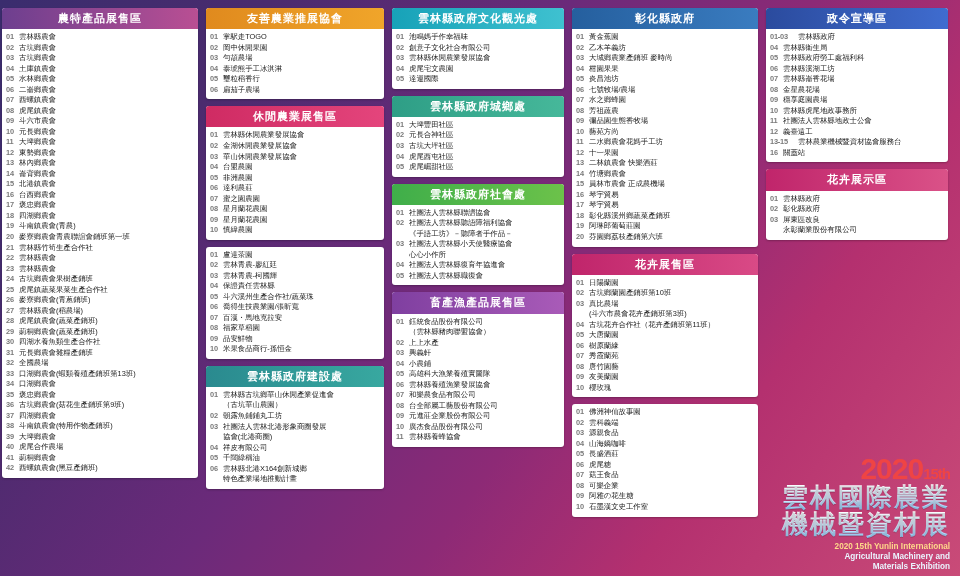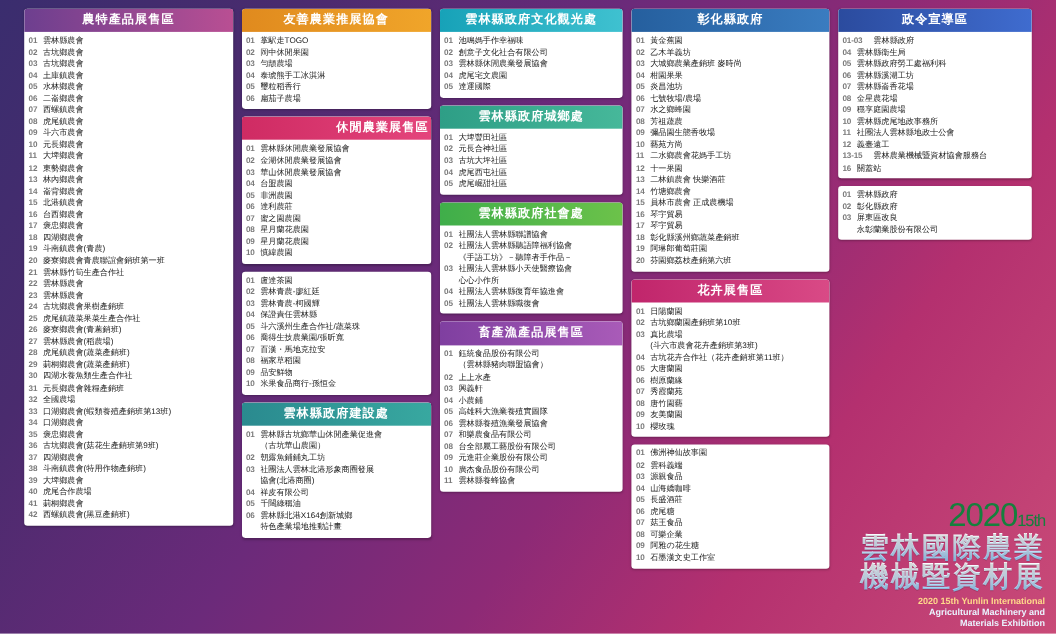--- a/index.html
+++ b/index.html
@@ -4,21 +4,21 @@
 <style>
   * { box-sizing: border-box; }
   html, body { margin:0; padding:0; }
   body {
     width: 960px; height: 576px;
     background: linear-gradient(125deg, #3a2d6e 0%, #4a2b6e 20%, #6b2a7a 42%, #8d2a76 60%, #b4306f 76%, #c94b78 100%);
     font-family: "Liberation Sans", sans-serif;
     overflow: hidden;
     position: relative;
   }
-  .board { position:absolute; inset:0; padding:8px 22px; }
+  .board { position:absolute; inset:0; padding:8px 2px; }
   .cols { display:flex; gap:8px; height:100%; align-items:flex-start; }
   .col { display:flex; flex-direction:column; gap:7px; }
   .c1 { width:196px; }
   .c2 { width:178px; }
   .c3 { width:172px; }
   .c4 { width:186px; }
   .c5 { width:182px; }
 
   .panel { background:#ffffff; border-radius:3px; overflow:hidden; box-shadow:0 1px 2px rgba(0,0,0,.25); }
   .phead {
@@ -27,41 +27,41 @@
   }
   .plist { padding:3px 4px 4px 4px; }
   .row { display:flex; font-size:7.4px; line-height:1.42; color:#1a1a1a; }
   .num { width:13px; flex:0 0 13px; color:#7a7a7a; font-weight:bold; letter-spacing:-0.2px; }
   .num.wide { width:28px; flex:0 0 28px; }
   .txt { flex:1; white-space:nowrap; overflow:hidden; }
 
   
   .h-nongte { background:linear-gradient(90deg,#6d3f8f,#b94f93); }
   .h-youshan { background:linear-gradient(90deg,#e08a1e,#f0a52a);text-align:center; }
-  .h-xiuxian { background:linear-gradient(90deg,#cf2b63,#e4457c);text-align:right; }
+  .h-xiuxian { background:linear-gradient(90deg,#cf2b63,#e4457c); }
   .h-qingnong { background:linear-gradient(90deg,#1b7fa8,#2da0c4); }
   .h-jianshe  { background:linear-gradient(90deg,#2a8a8f,#38a8a0); }
   .h-guanguang{ background:linear-gradient(90deg,#17a2b8,#3fc1d0); }
   .h-chengxiang{ background:linear-gradient(90deg,#2e9e86,#46b89a); }
   .h-shehui   { background:linear-gradient(90deg,#3fae4a,#6cc24a); }
   .h-xumu     { background:linear-gradient(90deg,#7f3fa0,#a95bb8); }
   .h-zhengfu  { background:linear-gradient(90deg,#255f9e,#3a7cc0); }
   .h-huahui   { background:linear-gradient(90deg,#c0256b,#d94a86); }
   .h-lianmeng { background:linear-gradient(90deg,#2a9ba8,#45b8bf); }
   .h-xuanchuan{ background:linear-gradient(90deg,#2b4b9e,#3f6ccf); }
   .h-huahuizhan{ background:linear-gradient(90deg,#c0256b,#da5288); }
 
   
   .logo {
     position:absolute; right:10px; bottom:10px; width:240px; height:112px;
     color:#fff; text-align:right;
   }
   .logo .yr {
-    font-size:30px; font-weight:normal; letter-spacing:-1px;
-    color:#15803d; line-height:1;
+    font-size:30px; font-weight:bold; letter-spacing:-1px;
+    color:#ef4444; line-height:1;
   }
   .logo .yr span.s15 { font-size:15px; }
   .logo .big1, .logo .big2 {
     font-size:26px; font-weight:bold; line-height:1.05; letter-spacing:2px;
     background:linear-gradient(180deg,#ffffff,#cfe8ff 60%,#8fd0ff);
     -webkit-background-clip:text; background-clip:text; color:transparent;
     text-shadow:0 1px 0 rgba(0,0,0,.15);
   }
   .logo .en { font-size:8.2px; font-weight:bold; line-height:1.25; margin-top:3px; color:#eaf4ff; }
   .logo .en .y2020 { color:#ffd98a; }
@@ -778,20 +778,21 @@
               <span class="num wide">13-15</span>
               <span class="txt">雲林農業機械暨資材協會服務台</span>
             </div>
             <div class="row">
               <span class="num">16</span>
               <span class="txt">關蓋站</span>
             </div>
           </div>
       </div>
       <div class="panel">
+        <div class="phead h-huahuizhan">花卉展示區</div>
         <div class="plist">
             <div class="row">
               <span class="num">01</span>
               <span class="txt">雲林縣政府</span>
             </div>
             <div class="row">
               <span class="num">02</span>
               <span class="txt">彰化縣政府</span>
             </div>
             <div class="row">

